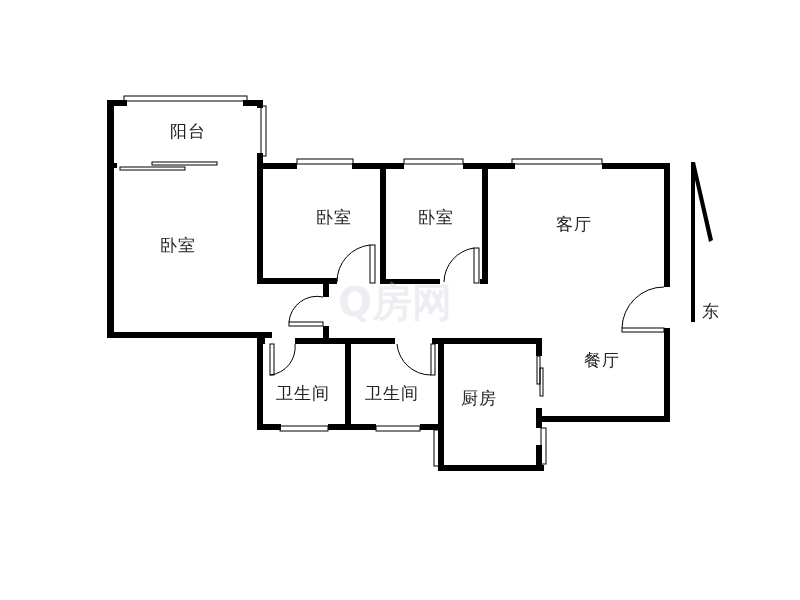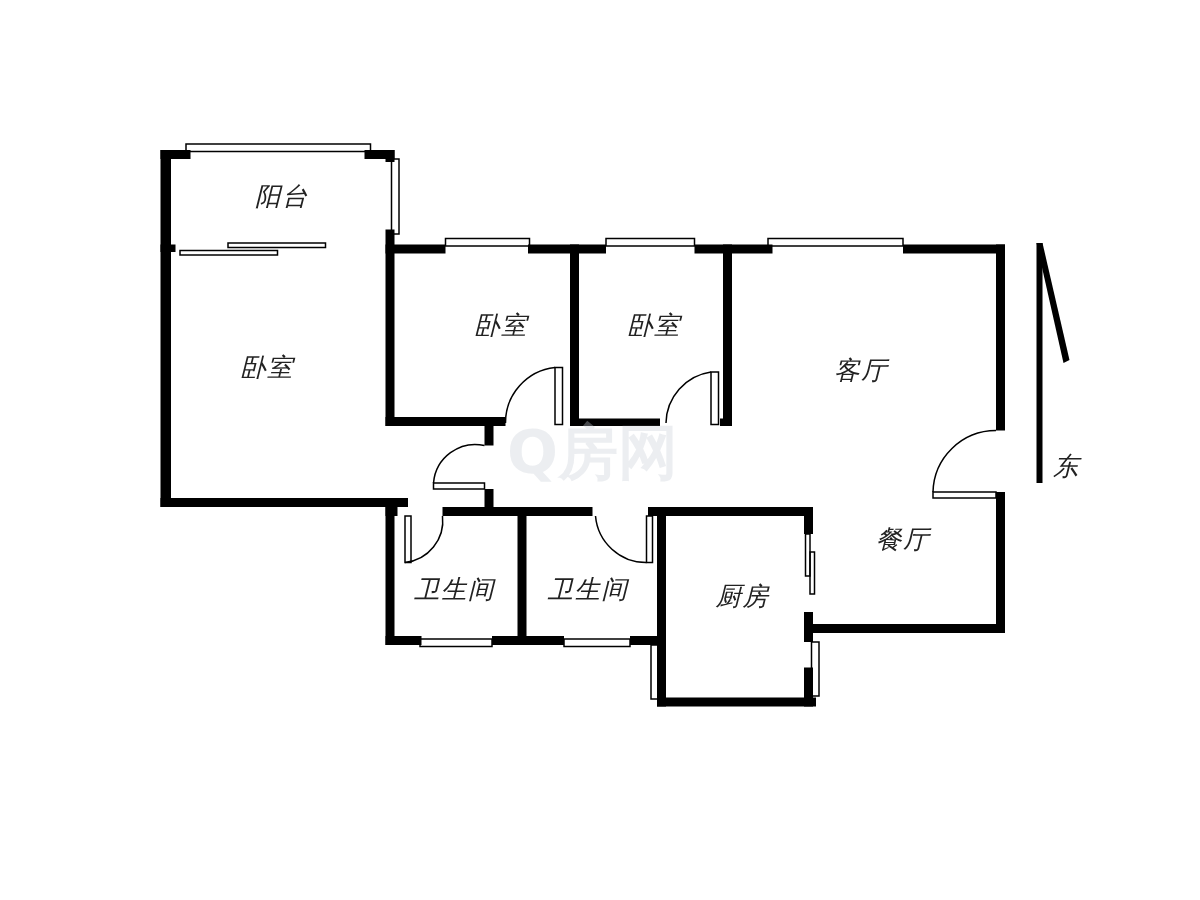--- a/index.html
+++ b/index.html
@@ -1,18 +1,18 @@
 <!DOCTYPE html>
 <html><head>
 <meta charset="utf-8">
 <style>
   html, body { margin:0; padding:0; background:#ffffff; }
   body { width:800px; height:600px; position:relative; overflow:hidden; font-family:"DejaVu Sans", sans-serif; }
   svg { position:absolute; left:0; top:0; }
-  .lbl { position:absolute; font-size:17px; color:#222; white-space:nowrap; transform:translate(-50%,-50%); letter-spacing:1px;font-style:italic; }
+  .lbl { position:absolute; font-size:17px; color:#222; white-space:nowrap; transform:translate(-50%,-50%); letter-spacing:1px; }
   .wm { position:absolute; font-size:40px; font-weight:bold; color:rgba(200,205,215,0.35); transform:translate(-50%,-50%); white-space:nowrap; }
 </style>
 </head>
 <body>
 
 <svg width="800" height="600" viewBox="0 0 800 600">
   <g fill="#000">
 
     <rect x="107" y="100" width="7" height="238"></rect>
     <rect x="107" y="100" width="20" height="6"></rect>
@@ -90,18 +90,18 @@
     <polygon points="691,162 695,162 713,240 709,242" fill="#000"></polygon>
   </g>
 </svg>
 
 <div class="wm" style="left:395px;top:302px;">Q房网</div>
 
 <div class="lbl" style="left:188px;top:131px;">阳台</div>
 <div class="lbl" style="left:178px;top:245px;">卧室</div>
 <div class="lbl" style="left:334px;top:217px;">卧室</div>
 <div class="lbl" style="left:436px;top:217px;">卧室</div>
-<div class="lbl" style="left:574px;top:247px;">客厅</div>
+<div class="lbl" style="left:574px;top:224px;">客厅</div>
 <div class="lbl" style="left:602px;top:360px;">餐厅</div>
 <div class="lbl" style="left:303px;top:393px;">卫生间</div>
 <div class="lbl" style="left:392px;top:393px;">卫生间</div>
-<div class="lbl" style="left:495px;top:398px;">厨房</div>
+<div class="lbl" style="left:479px;top:398px;">厨房</div>
 <div class="lbl" style="left:711px;top:311px;">东</div>
 
 </body></html>

